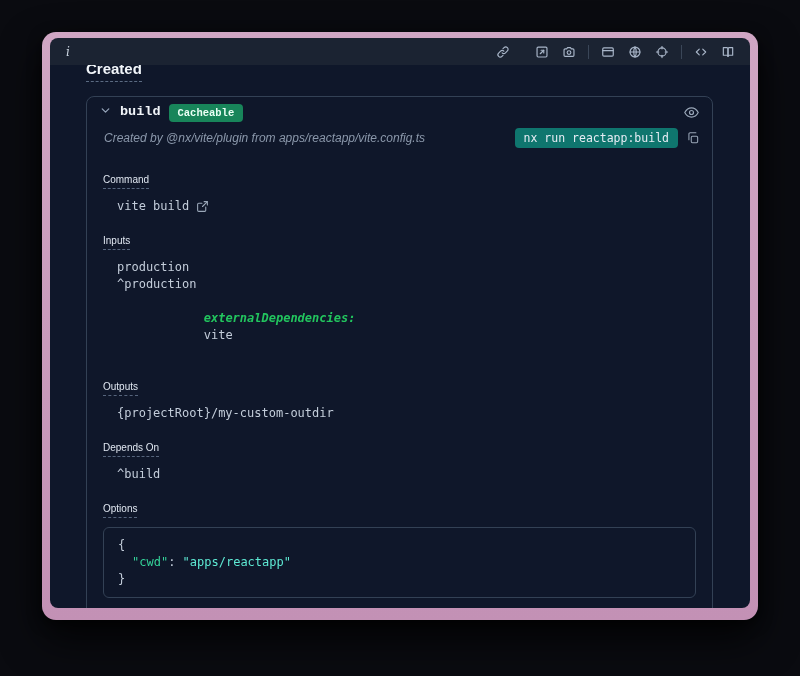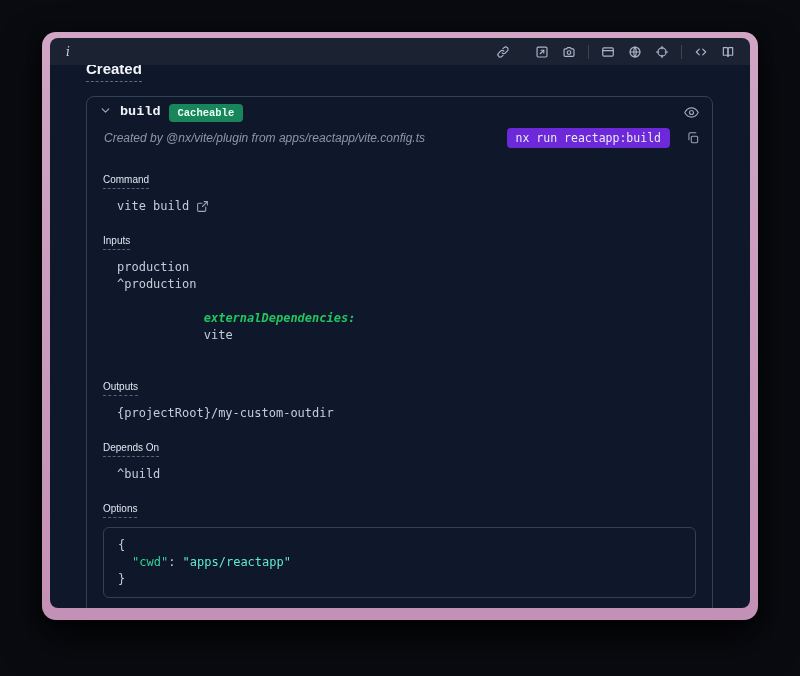--- a/index.html
+++ b/index.html
@@ -51,24 +51,24 @@
   .chev svg{width:13px;height:13px;}
   .target-name{color:#f1f5f9;font-size:13.5px;font-weight:700;}
   .badge{
     background:#18855a;color:#eafff5;font-size:10.5px;font-weight:600;
     padding:2.5px 9px;border-radius:4px;line-height:1.2;
   }
   .spacer{flex:1;}
   .icon-btn{color:#9aa7b8;display:flex;align-items:center;cursor:pointer;}
   .icon-btn svg{width:17px;height:17px;}
 
-  .card-sub{display:flex;align-items:center;gap:16px;padding:2px 12px 12px 17px;}
+  .card-sub{display:flex;align-items:center;gap:8px;padding:2px 12px 12px 17px;}
   .created{color:#8b98ab;font-size:12px;font-style:italic;}
   .chip{
-    margin-left:auto;background:#6d28d9;color:#e6ecf4;
+    margin-left:auto;background:#0f766e;color:#e6ecf4;
     font-family:"DejaVu Sans Mono",monospace;font-size:11.5px;
     padding:3px 9px;border-radius:4px;cursor:pointer;white-space:nowrap;
   }
   .copy-btn svg{width:14px;height:14px;}
 
   .card-body{padding:14px 16px 18px 16px;}
   .section{margin-bottom:20px;}
   .section:last-child{margin-bottom:0;}
   .sec-title{
     margin:0 0 9px 0;width:fit-content;color:#dfe6f0;font-size:10px;font-weight:500;

